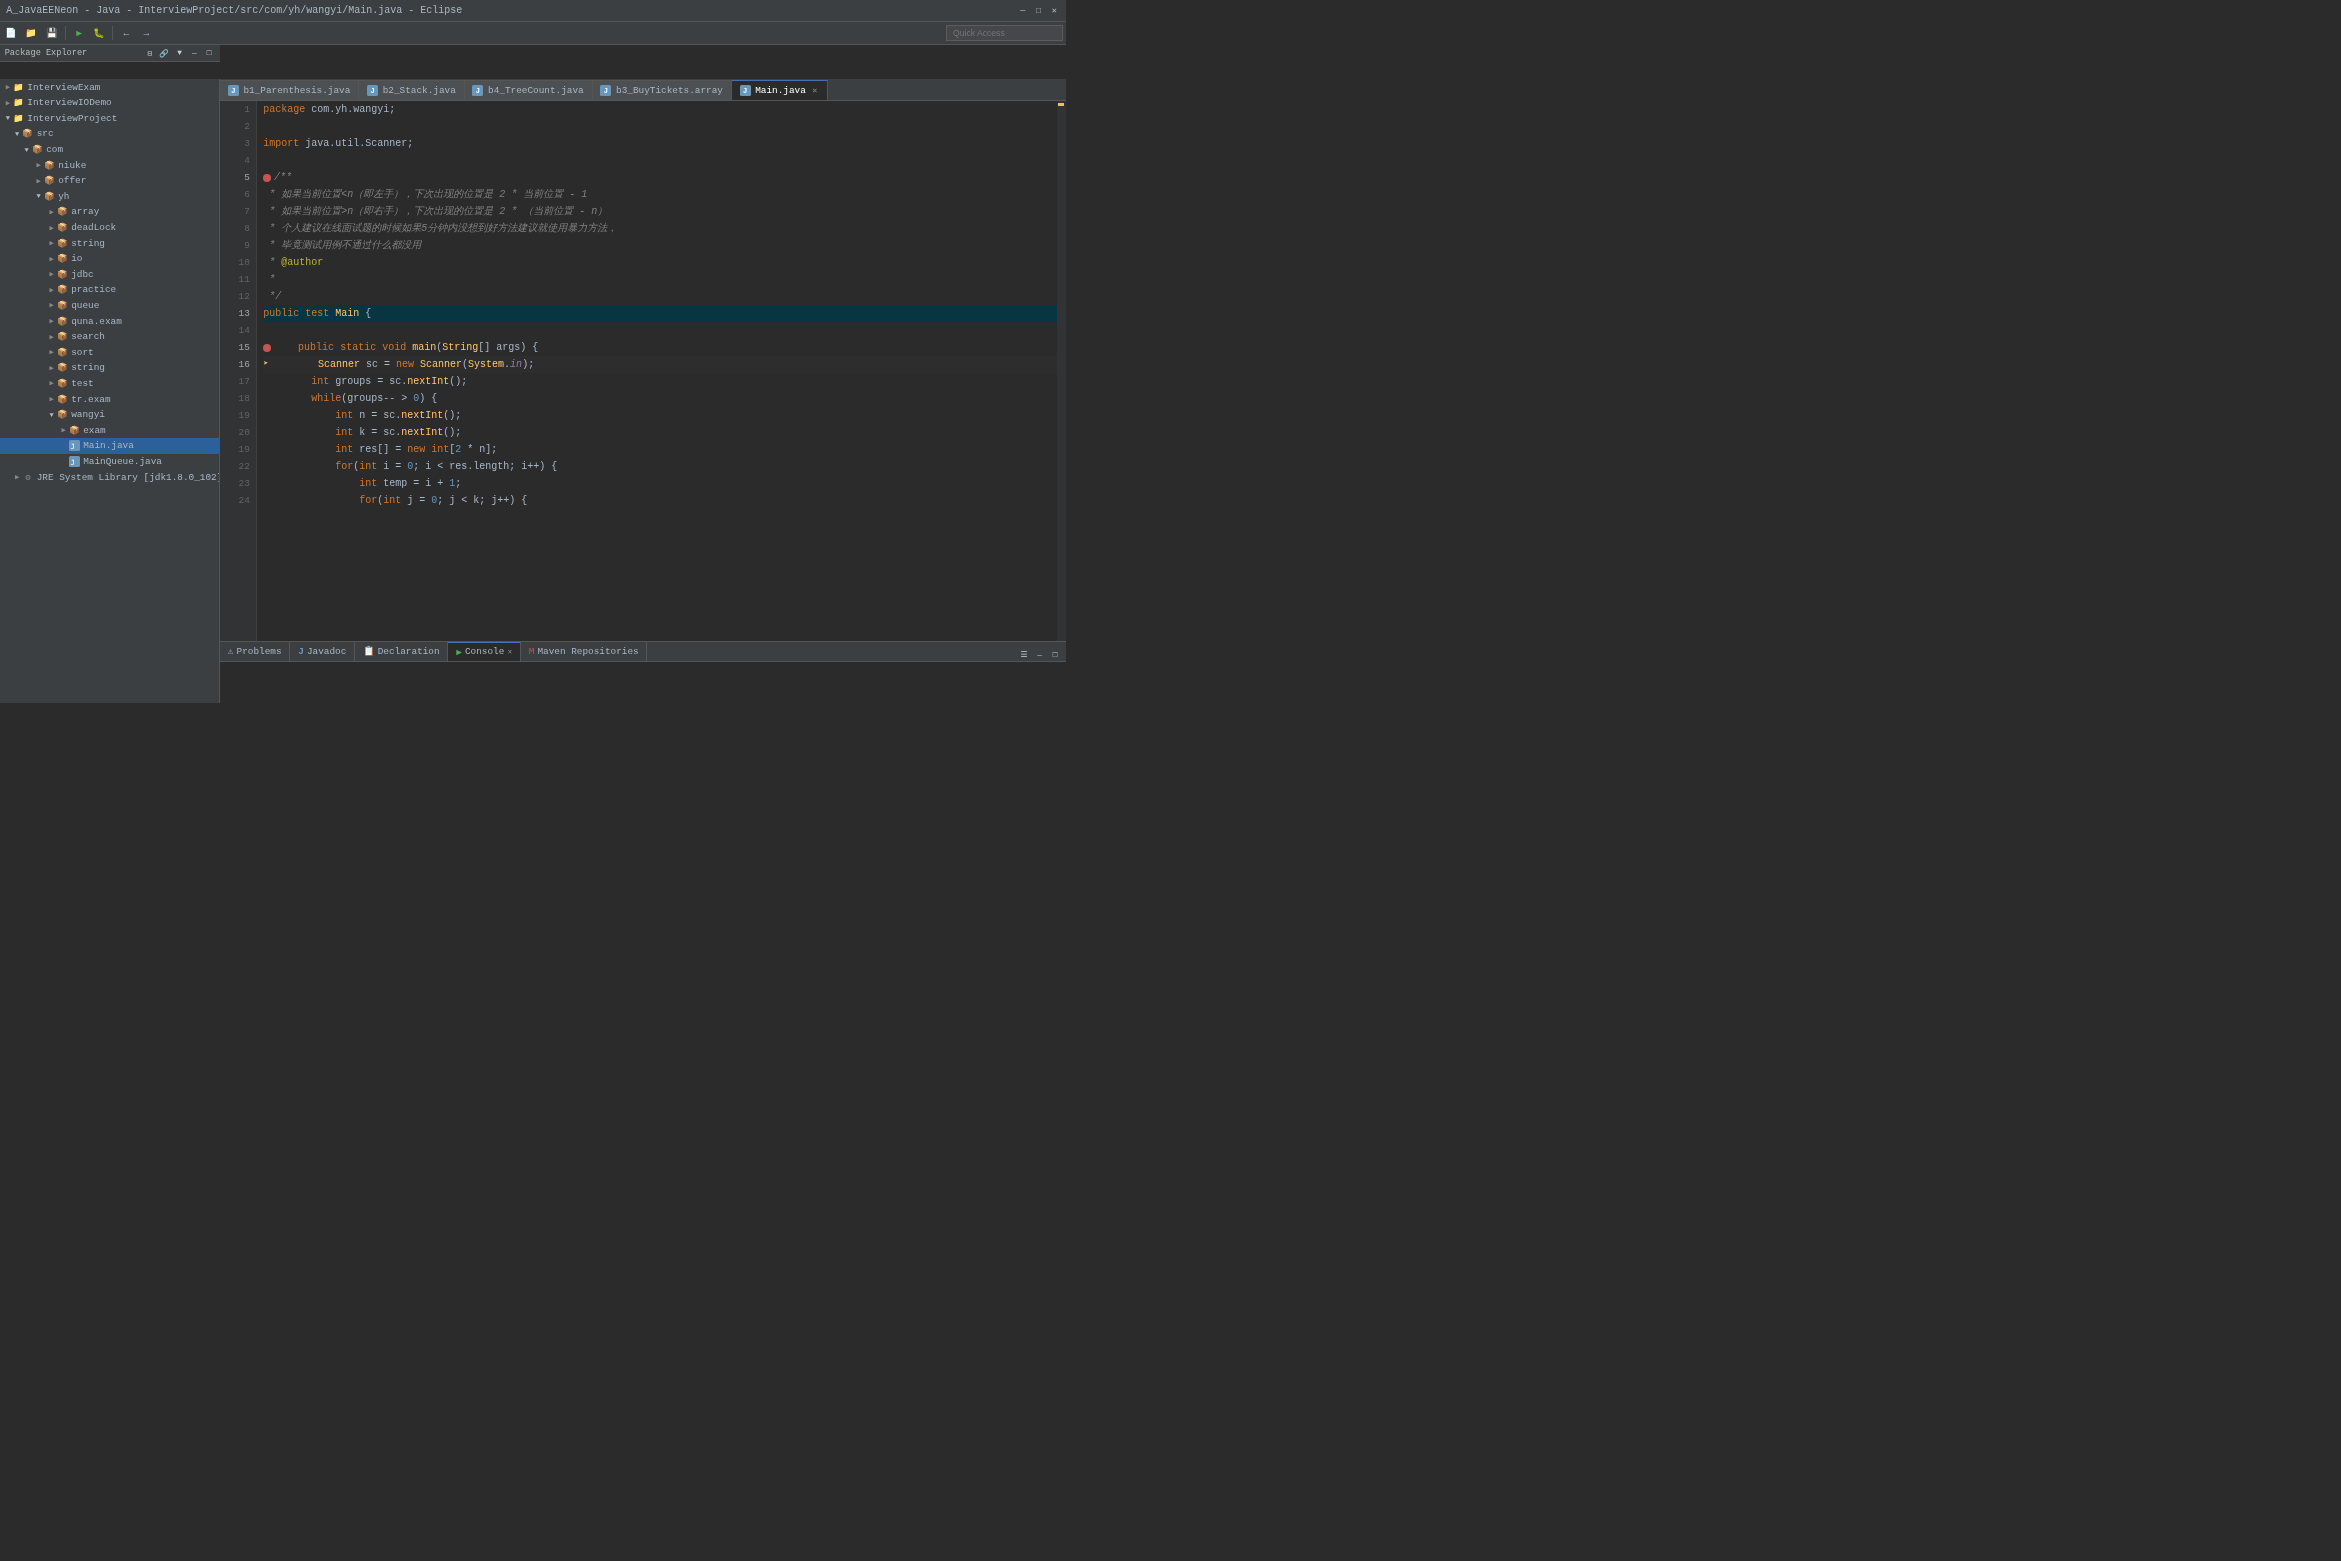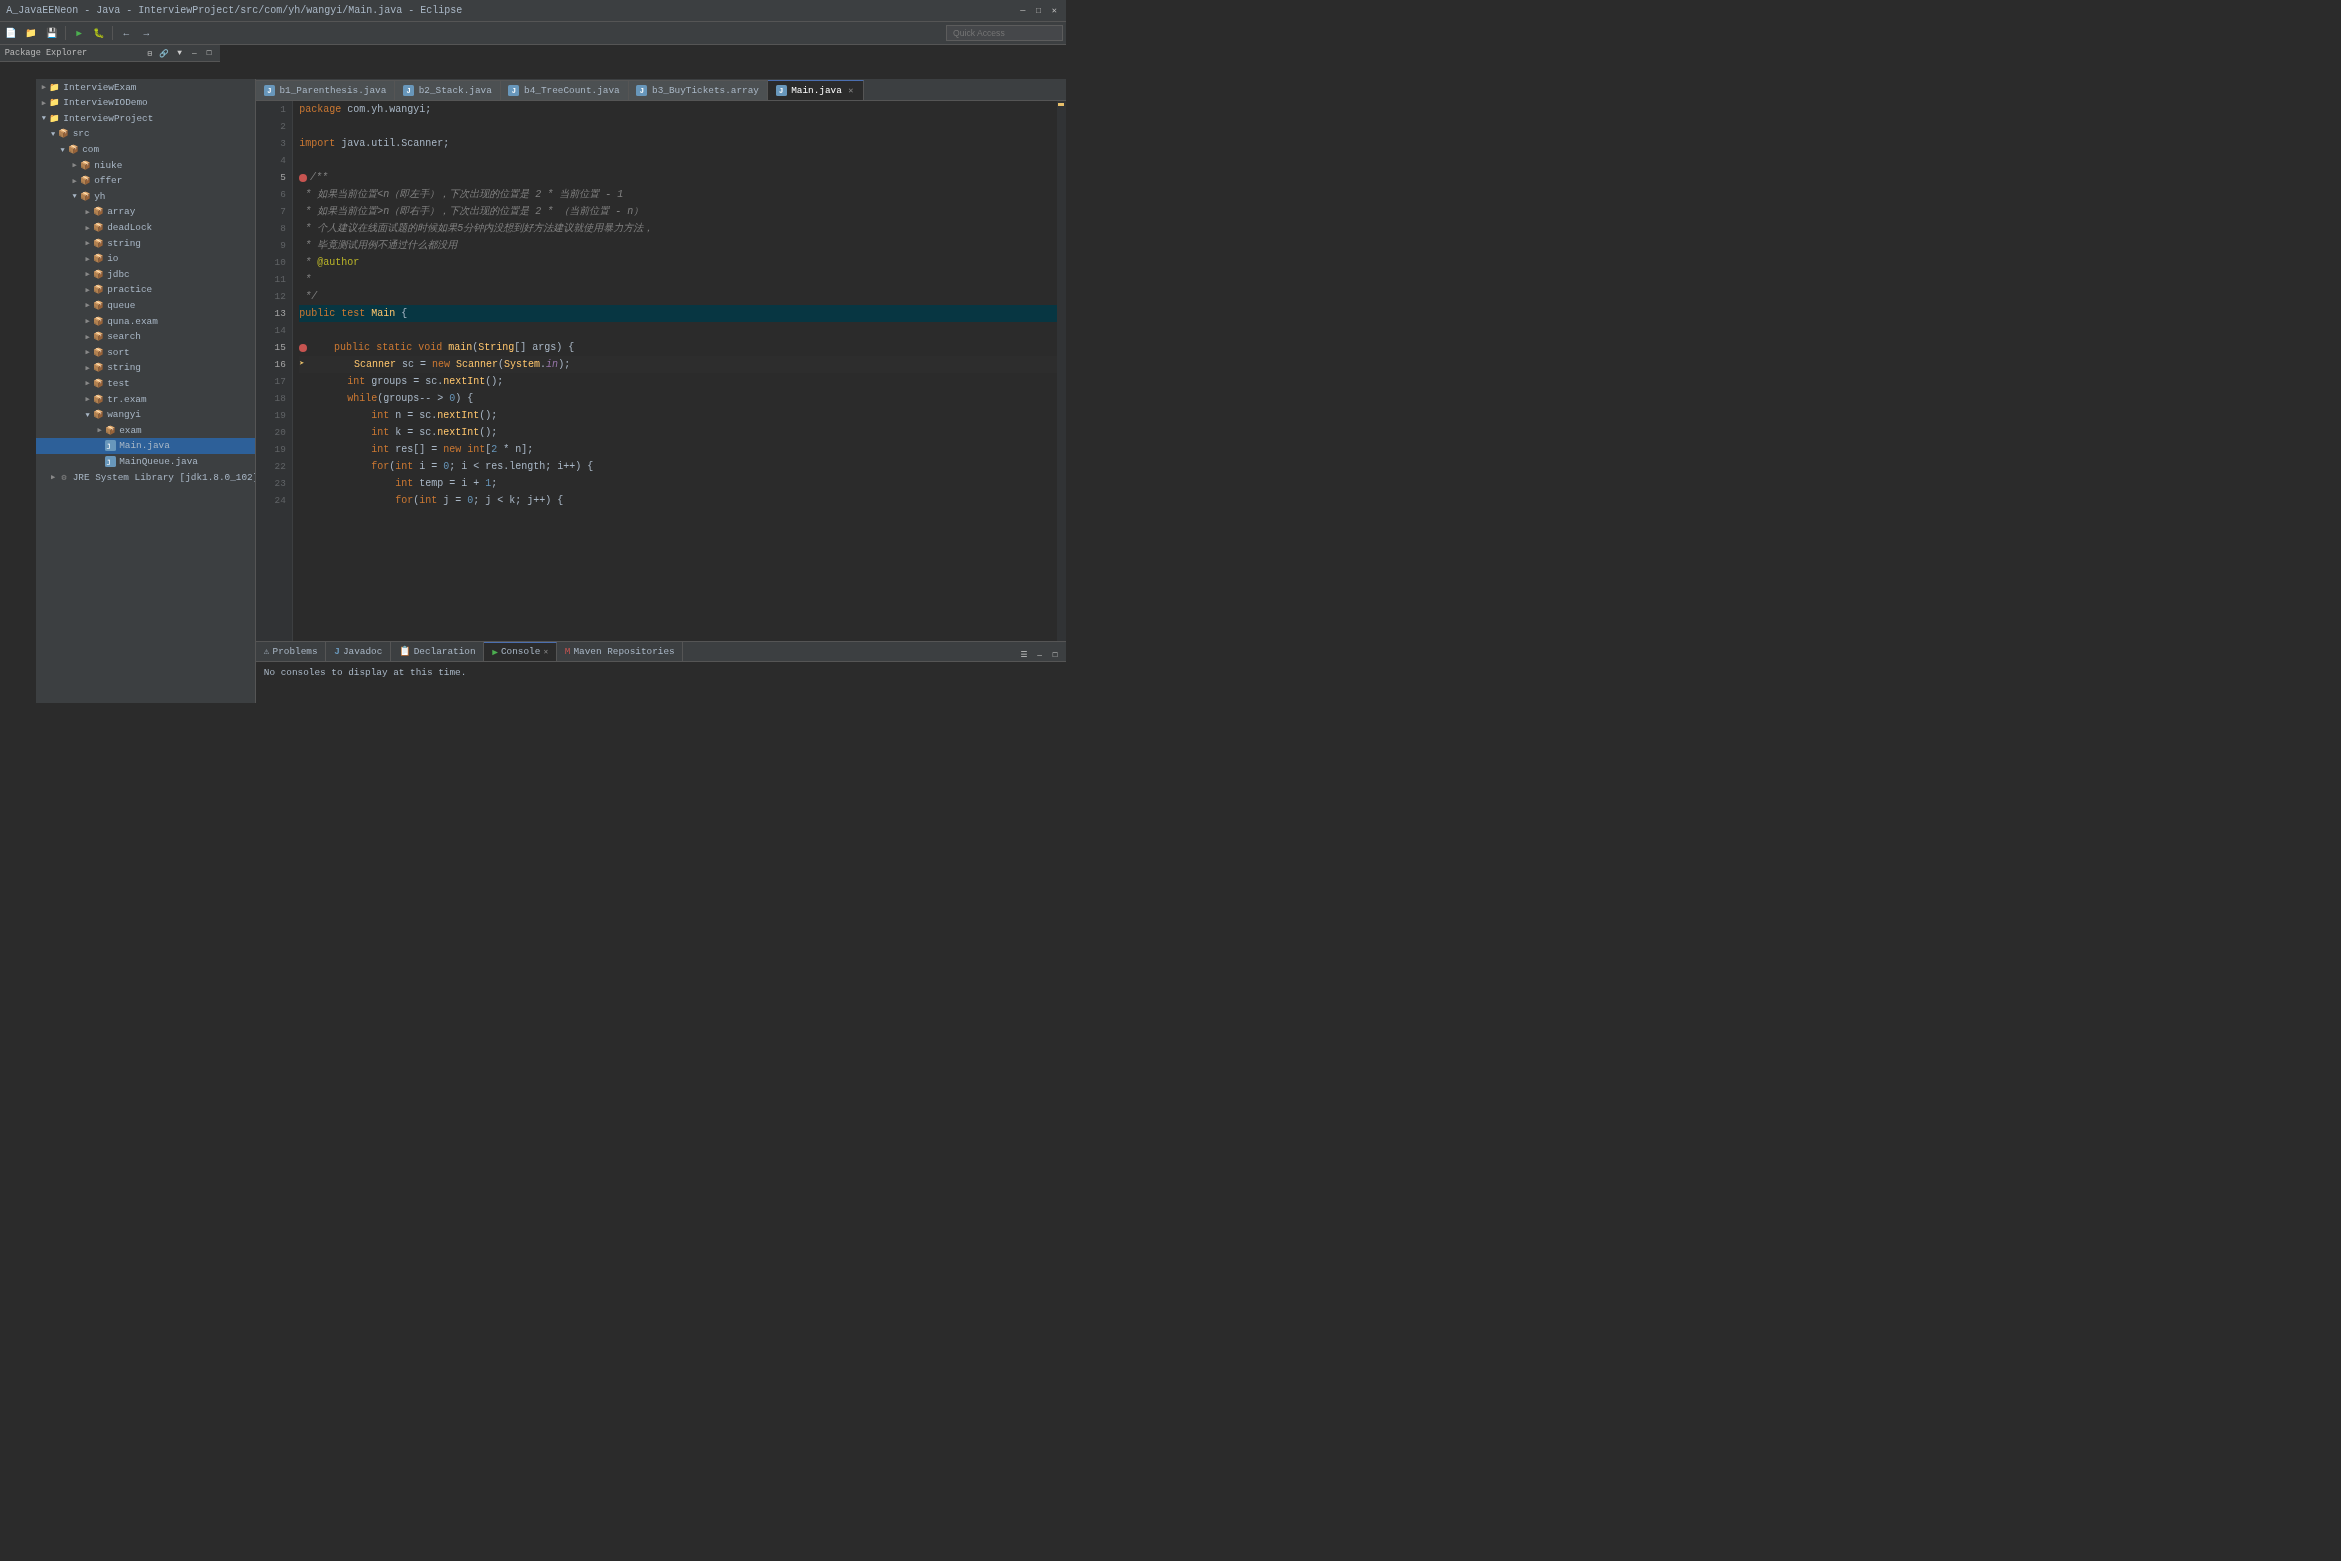--- a/index.html
+++ b/index.html
@@ -361,21 +361,21 @@
   <div class="toolbar-btn">💾</div>
   <div class="toolbar-separator"></div>
   <div class="toolbar-btn" style="color:#4CAF50">▶</div>
   <div class="toolbar-btn" style="color:#e8bf6a">🐛</div>
   <div class="toolbar-separator"></div>
   <div class="toolbar-btn">←</div>
   <div class="toolbar-btn">→</div>
   <input type="text" id="quick-access" placeholder="Quick Access" style="">
 </div>
 
-<div style="position:relative; display:flex; height: calc(703px - 22px - 23.4px); flex:1;padding-left:36px;">
+<div style="position:relative; display:flex; height: calc(703px - 22px - 23.4px); flex:1;">
   <div id="view-title" style="position:absolute;top:0;left:0;width:220px;z-index:10;">
     <span>Package Explorer</span>
     <div class="sidebar-header-icons">
       <span class="sidebar-icon-btn">⊟</span>
       <span class="sidebar-icon-btn">🔗</span>
       <span class="sidebar-icon-btn">▼</span>
       <span class="sidebar-icon-btn">—</span>
       <span class="sidebar-icon-btn">□</span>
     </div>
   </div>
@@ -702,23 +702,20 @@
           <div class="bottom-tab">
             <span style="color:#c75450">M</span>
             <span>Maven Repositories</span>
           </div>
           <div style="margin-left:auto;display:flex;align-items:center;gap:3.1px;padding-right:4.7px;">
             <span class="sidebar-icon-btn">☰</span>
             <span class="sidebar-icon-btn">—</span>
             <span class="sidebar-icon-btn">□</span>
           </div>
         </div>
-        <div id="bottom-content">
-          <span>No consoles to display at this time.</span>
-        </div>
       </div>
     </div>
   </div>
 </div>
 
 <div id="status-bar">
   <div class="status-item">
     <span>Writable</span>
   </div>
   <div class="status-separator"></div>

